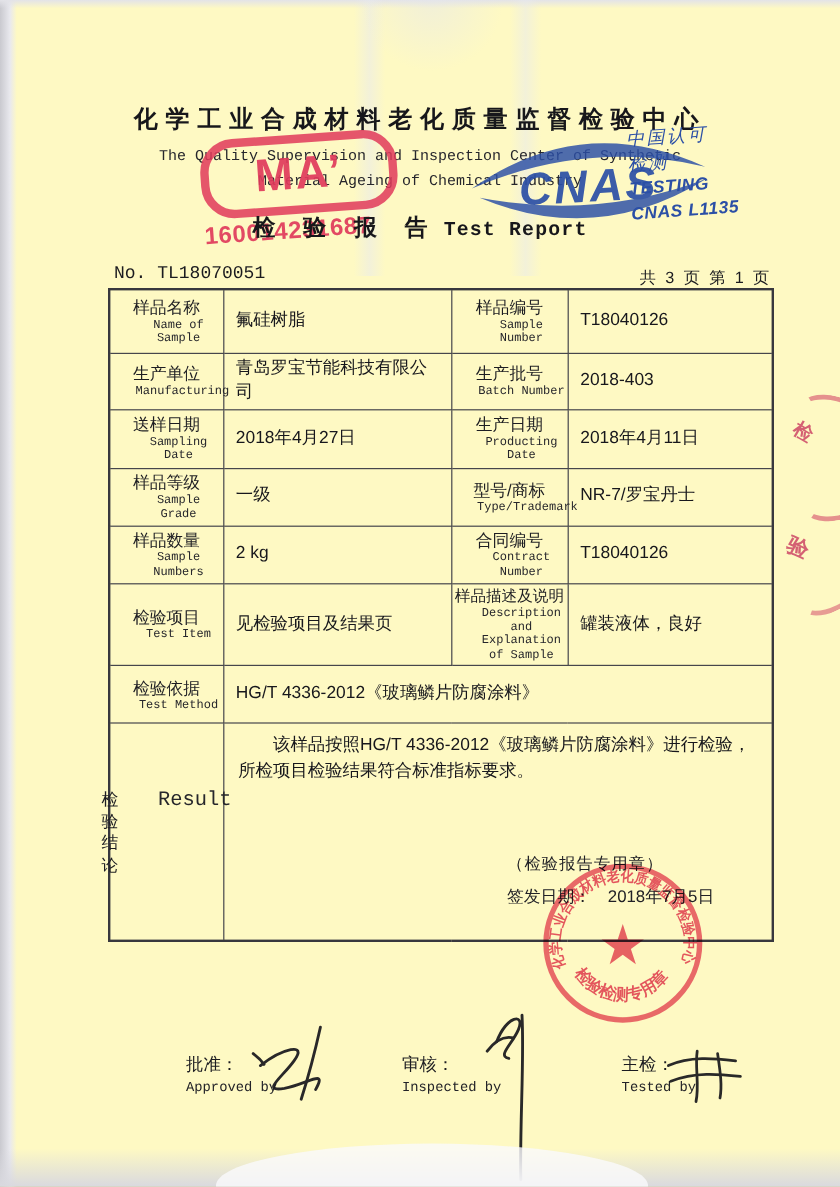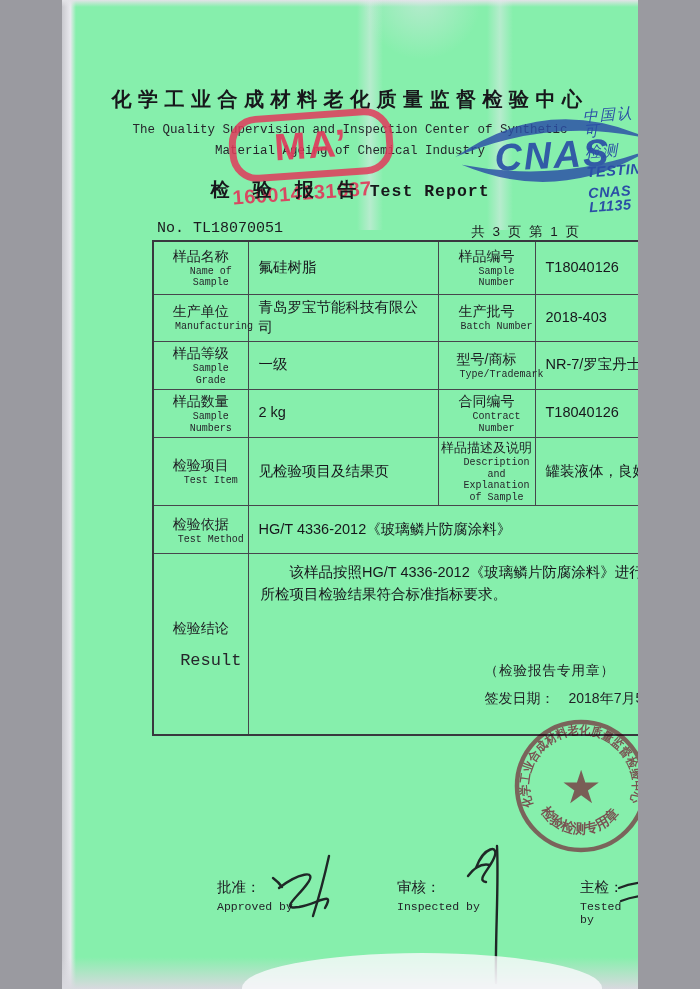--- a/index.html
+++ b/index.html
@@ -1,16 +1,16 @@
 <!DOCTYPE html>
 <html><head>
 <meta charset="utf-8">
 <style>
   html,body{margin:0;padding:0;background:#9a9aa0;}
-  .page{position:relative;width:576px;height:989px;margin:0 auto;background:#86efac;overflow:hidden;
+  .page{position:relative;width:700px;height:989px;margin:0 auto;background:#fef9c3;overflow:hidden;
         font-family:"Liberation Sans","DejaVu Sans",sans-serif;color:#1c1c20;}
   
   .left-shadow{position:absolute;left:0;top:0;width:14px;height:100%;
         background:linear-gradient(90deg,#c9c9cf,#e9e9ee 60%,rgba(255,255,255,0));}
   .top-shadow{position:absolute;left:0;top:0;width:100%;height:7px;
         background:linear-gradient(#e3e3e8,rgba(255,255,255,0));}
   .bottom-shadow{position:absolute;left:0;bottom:0;width:100%;height:32px;
         background:linear-gradient(rgba(255,255,255,0),#d9d9df);}
   .bottom-blob{position:absolute;left:180px;bottom:-34px;width:360px;height:70px;background:#fafafc;
         border-radius:50%;opacity:.8;}
@@ -54,21 +54,21 @@
   td.val{font-size:14.5px;text-align:left;padding:3px 10px;line-height:1.35;color:#17171c;}
   tr.r0{height:53px;} tr.r1{height:48px;} tr.r2{height:47px;} tr.r3{height:49px;}
   tr.r4{height:48px;} tr.r5{height:48px;} tr.r6{height:57px;} tr.r7{height:48px;}
   tr.r8{height:180px;} tr.r9{height:50px;}
   td.concl-cell{vertical-align:top;padding:0;}
   .concl{position:relative;width:100%;height:180px;}
   .concl-text{padding:8px 14px 0 12px;font-size:14.5px;line-height:1.5;text-indent:2em;color:#17171c;}
   .stamp-note{position:absolute;left:236px;top:108px;font-size:13.5px;letter-spacing:1px;color:#212126;}
   .issue-line{position:absolute;left:236px;top:136px;font-size:14px;color:#212126;}
   .issue-line .date{margin-left:14px;}
-  .lbl-tall{display:flex;flex-direction:column;justify-content:center;gap:13px;height:100%;}
+  .lbl-tall{display:flex;flex-direction:row;justify-content:center;gap:13px;height:100%;}
   .remark-dashes{font-size:15px;letter-spacing:-1px;color:#333;}
   
   .round-stamp{position:absolute;left:433px;top:700px;mix-blend-mode:multiply;opacity:.95;}
   
   .frag{position:absolute;pointer-events:none;}
   .frag-arc{border:4px solid transparent;border-radius:50%;}
   .fa1{left:664px;top:330px;width:52px;height:26px;border-top-color:rgba(204,42,88,.5);transform:rotate(14deg);}
   .fa2{left:668px;top:402px;width:46px;height:24px;border-bottom-color:rgba(204,42,88,.5);transform:rotate(-10deg);}
   .fa3{left:662px;top:476px;width:50px;height:26px;border-bottom-color:rgba(204,42,88,.45);transform:rotate(-26deg);}
   .frag-char{color:rgba(195,38,84,.72);font-weight:bold;}
@@ -150,20 +150,32 @@
         <td class="lbl">
           <div class="cn">生产单位</div>
           <div class="en">Manufacturing</div>
           </td>
         <td class="val">青岛罗宝节能科技有限公司</td>
         <td class="lbl">
           <div class="cn">生产批号</div>
           <div class="en">Batch Number</div>
           </td>
         <td class="val">2018-403</td>
+      </tr>
+      <tr class="r3">
+        <td class="lbl">
+          <div class="cn">送样日期</div>
+          <div class="en">Sampling Date</div>
+          </td>
+        <td class="val">2018年4月27日</td>
+        <td class="lbl">
+          <div class="cn">生产日期</div>
+          <div class="en">Producting Date</div>
+          </td>
+        <td class="val">2018年4月11日</td>
       </tr>
       <tr class="r4">
         <td class="lbl">
           <div class="cn">样品等级</div>
           <div class="en">Sample Grade</div>
           </td>
         <td class="val">一级</td>
         <td class="lbl">
           <div class="cn">型号/商标</div>
           <div class="en">Type/Trademark</div>

